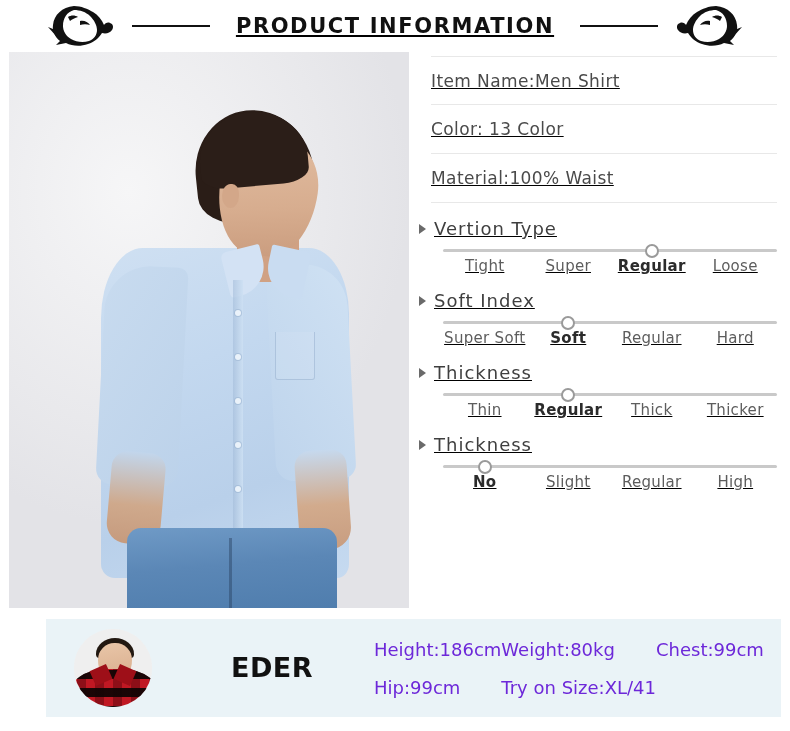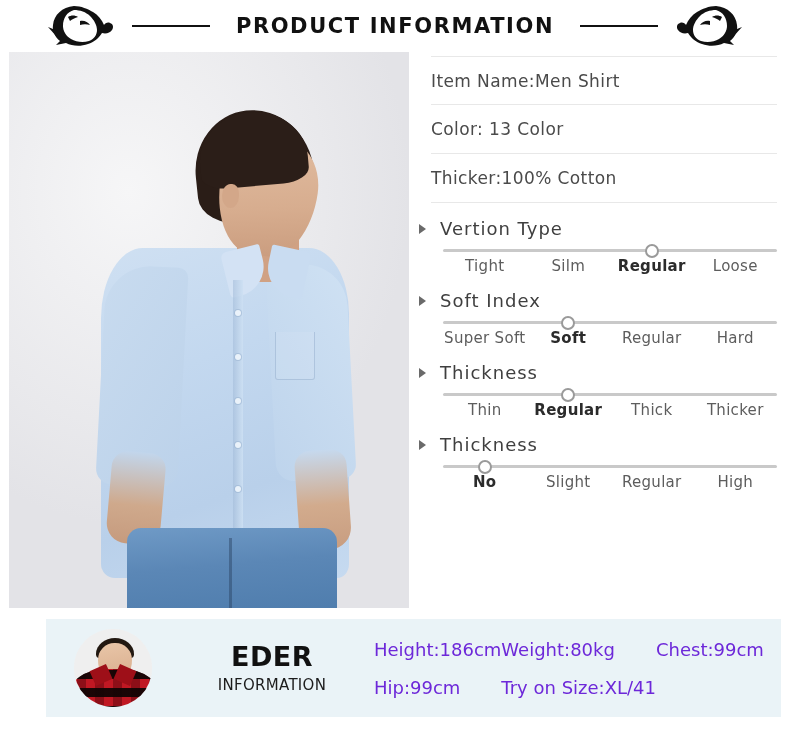--- a/index.html
+++ b/index.html
@@ -2,21 +2,21 @@
 <html><head>
 <meta charset="utf-8">
 <style>
   * { box-sizing: border-box; margin: 0; padding: 0; }
   html, body {
     width: 790px; height: 731px;
     background: #ffffff;
     font-family: "Liberation Sans", sans-serif;
     overflow: hidden;
   }
-  .page { position: relative; width: 790px; height: 731px; background: #fff; }
+  .page { position: relative; width: 790px; height: 731px; background: #fff; text-decoration: underline; }
 
   
   .header {
     position: relative;
     height: 52px;
     display: flex;
     align-items: center;
     justify-content: center;
     gap: 0;
   }
@@ -160,21 +160,21 @@
     border-bottom: 1px solid #e8e8e8;
     font-size: 17px;
     color: #4a4a4a;
     letter-spacing: .4px;
     font-family: "DejaVu Sans", sans-serif;
   }
   .spec-row.first { border-top: 1px solid #e8e8e8; }
 
   .slider-block { padding-top: 15px; }
   .slider-title {
-    display: flex; align-items: center; gap: 14px;
+    display: flex; align-items: center; gap: 8px;
     font-size: 18px; color: #3f3f3f;
     letter-spacing: 1px;
     font-family: "DejaVu Sans", sans-serif;
     margin-bottom: 10px;
     margin-left: -12px;
   }
   .tri {
     width: 0; height: 0;
     border-left: 7px solid #6a6a6a;
     border-top: 5px solid transparent;
@@ -359,35 +359,35 @@
 
     <div class="info">
 
       <div class="spec-row first">
         <span>Item Name:Men Shirt</span>
       </div>
       <div class="spec-row">
         <span>Color: 13 Color</span>
       </div>
       <div class="spec-row">
-        <span>Thicker:100% Cotton</span>
+        <span>Material:100% Waist</span>
       </div>
 
       <div class="slider-block">
         <div class="slider-title">
           <span class="tri"></span>
           <span>Vertion Type</span>
         </div>
         <div class="slider">
           <div class="track">
             <div class="knob" style="left:62.5%"></div>
           </div>
           <div class="ticks">
             <span class="tick">Tight</span>
-            <span class="tick">Silm</span>
+            <span class="tick">Super</span>
             <span class="tick active">Regular</span>
             <span class="tick">Loose</span>
           </div>
         </div>
       </div>
 
       <div class="slider-block">
         <div class="slider-title">
           <span class="tri"></span>
           <span>Soft Index</span>
@@ -451,21 +451,20 @@
       <div class="av-hair"></div>
       <div class="av-face"></div>
       <div class="av-plaid"></div>
       <div class="av-plaid2"></div>
       <div class="av-collar-l"></div>
       <div class="av-collar-r"></div>
     </div>
 
     <div class="brand">
       <div class="brand-name">EDER</div>
-      <div class="brand-sub">INFORMATION</div>
     </div>
 
     <div class="measures">
       <span class="measure">Height:186cm</span>
       <span class="measure">Weight:80kg</span>
       <span class="measure">Chest:99cm</span>
       <span class="measure">Hip:99cm</span>
       <span class="measure">Try on Size:XL/41</span>
     </div>
   </div>

